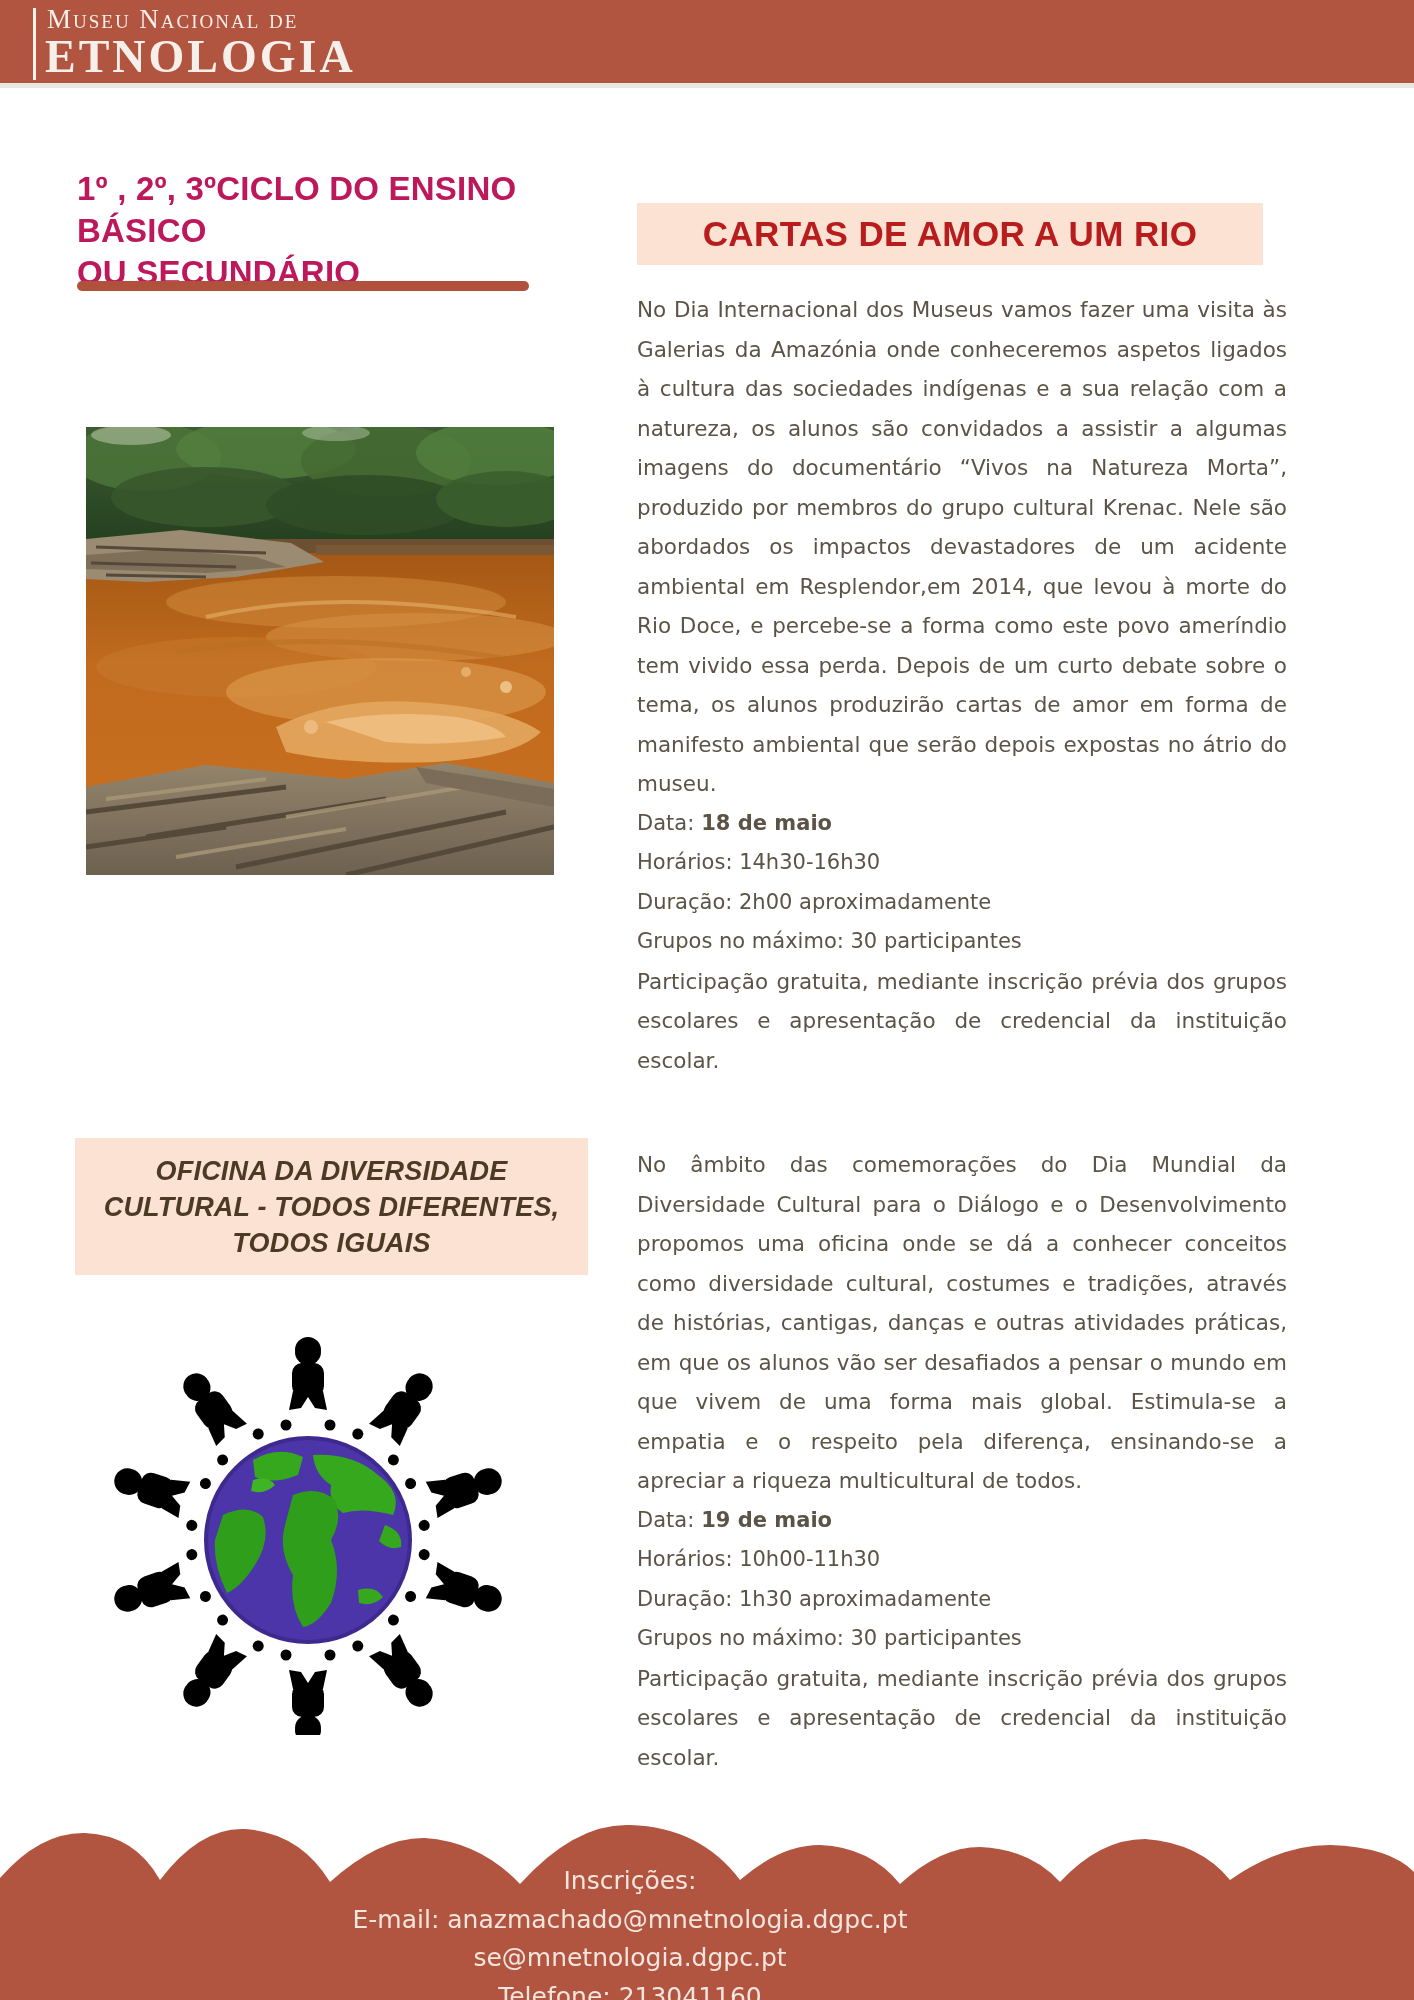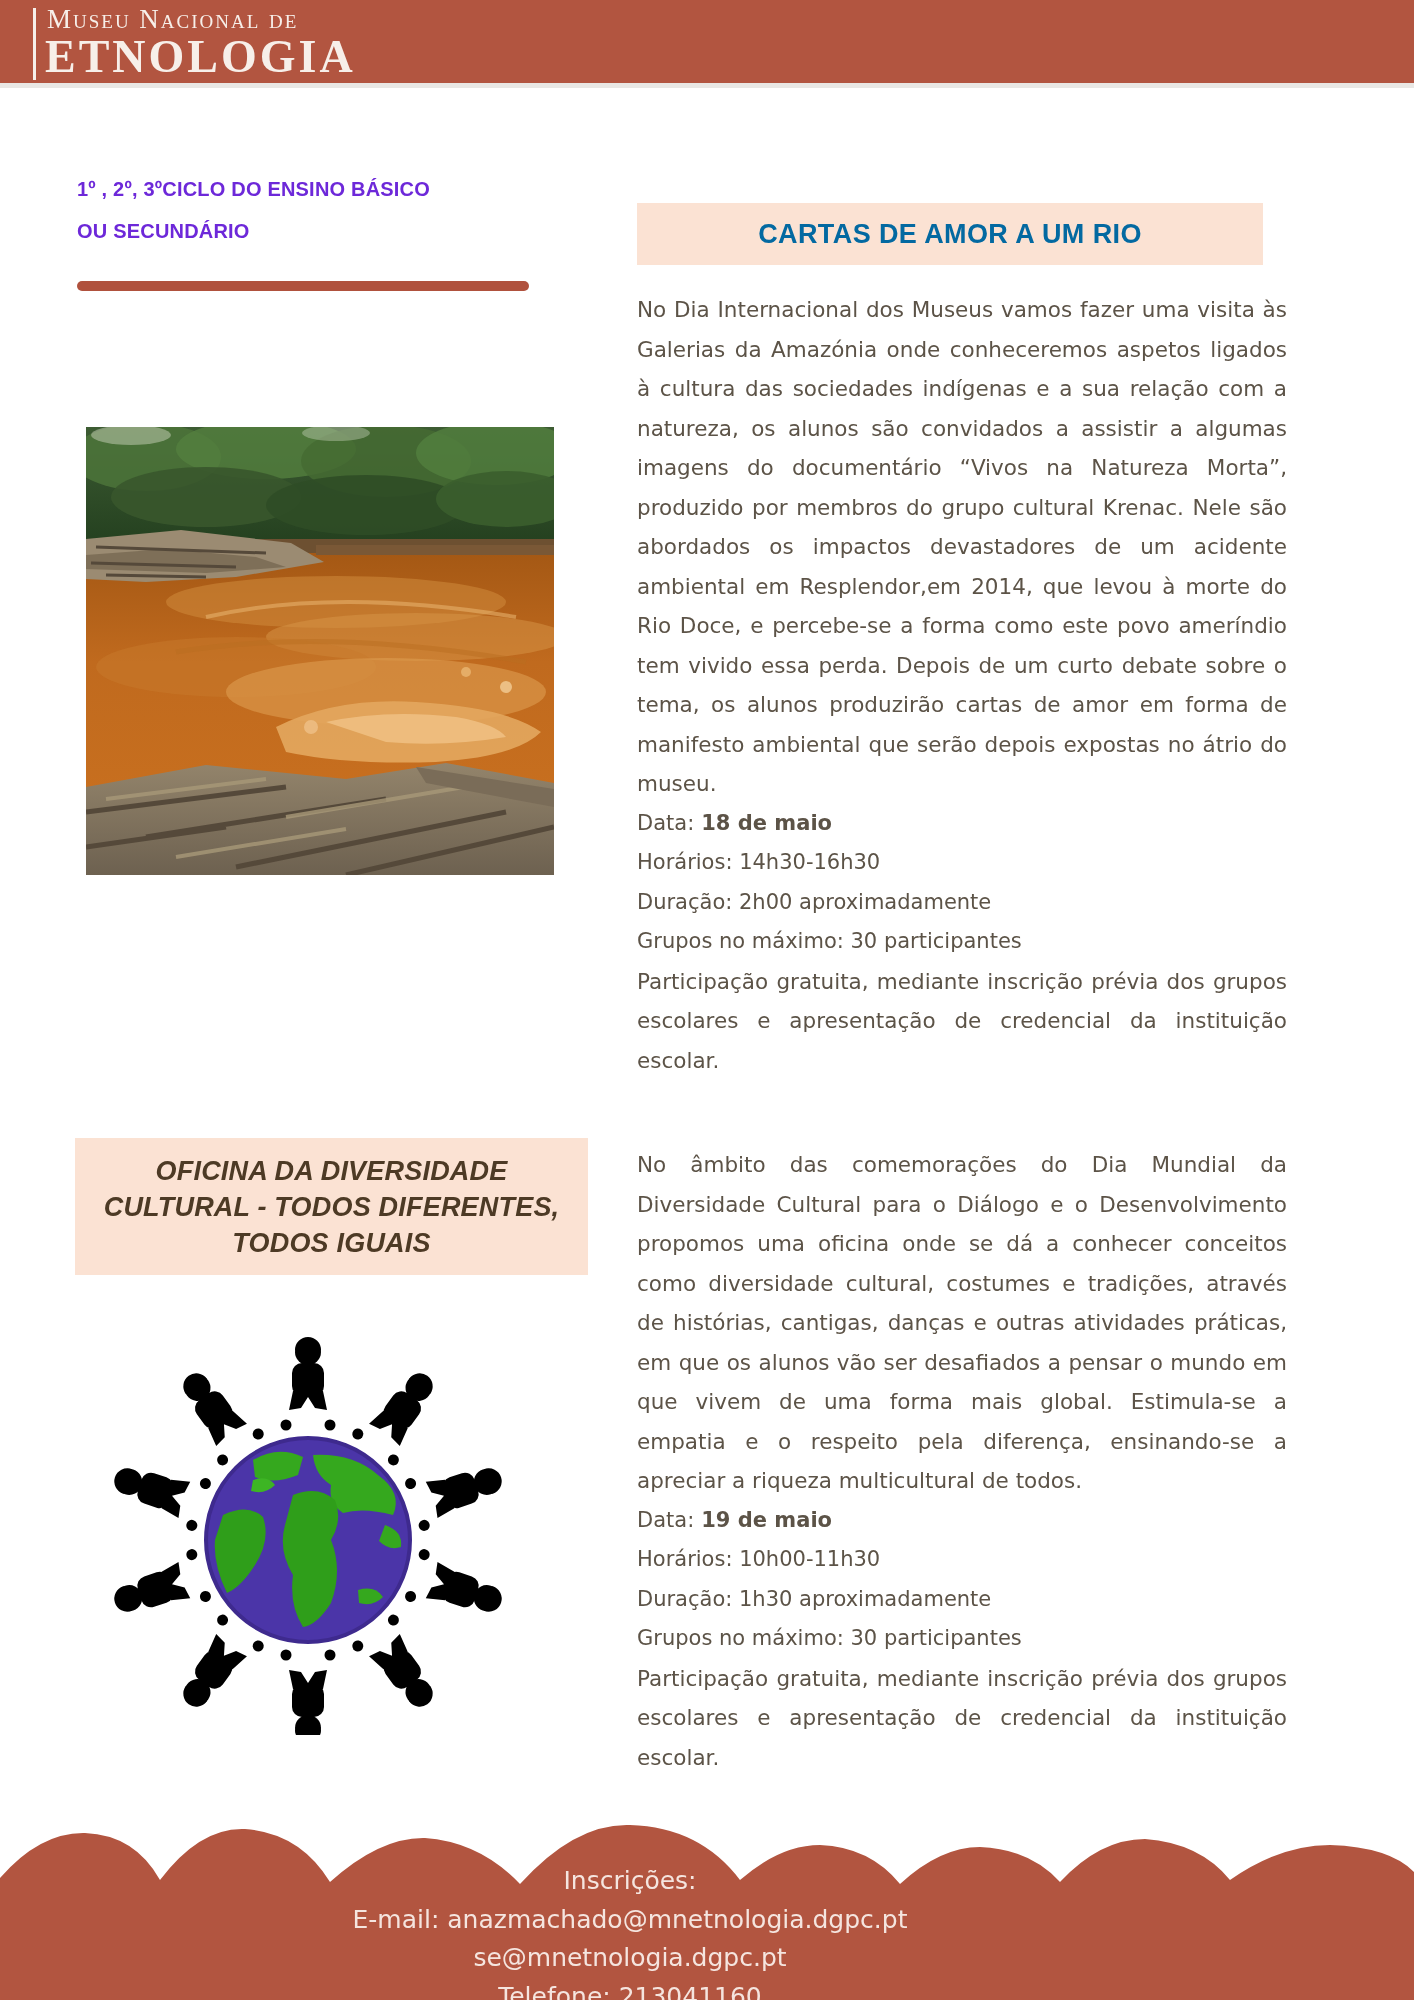--- a/index.html
+++ b/index.html
@@ -25,21 +25,21 @@
   }
   .hdr-line2 {
     position:absolute; left:45px; top:30px;
     font-family:"Liberation Serif", serif;
     font-size:46px; letter-spacing:3px; color:#f7efe9; font-weight:700;
   }
   
   .left-heading {
     position:absolute; left:77px; top:168px; width:500px;
     font-family:"Liberation Sans", sans-serif; font-weight:800;
-    font-size:20px; line-height:42px; color:#6d28d9; letter-spacing:.2px;
+    font-size:33px; line-height:42px; color:#be185d; letter-spacing:.2px;
   }
   .heading-underline {
     position:absolute; left:77px; top:281px; width:452px; height:10px;
     border-radius:5px; background:#b0513d;
   }
   .photo-river {
     position:absolute; left:86px; top:427px; width:468px; height:448px;
   }
   .pink-box-left {
     position:absolute; left:75px; top:1138px; width:513px;
@@ -52,21 +52,21 @@
   .illustration {
     position:absolute; left:103px; top:1335px; width:410px; height:400px;
   }
   
   .pink-box-right {
     position:absolute; left:637px; top:203px; width:626px; height:62px;
     background:#fbe2d3; text-align:center;
   }
   .pink-box-right .title {
     font-family:"Liberation Sans", sans-serif; font-weight:800;
-    font-size:27px; line-height:62px; color:#0369a1; letter-spacing:.4px;
+    font-size:35px; line-height:62px; color:#b91c1c; letter-spacing:.4px;
   }
   .col-right { position:absolute; left:637px; width:650px; color:#5c5347; }
   .col-right-1 { top:290px; }
   .col-right-2 { top:1145px; }
   .body-text {
     font-size:21.5px; line-height:39.5px; text-align:justify;
   }
   .detail-line { font-size:21px; line-height:39.5px; }
   .detail-line .dv { font-weight:700; margin-left:7px; }
   .detail-par { font-size:21.5px; line-height:39.5px; text-align:justify; }

